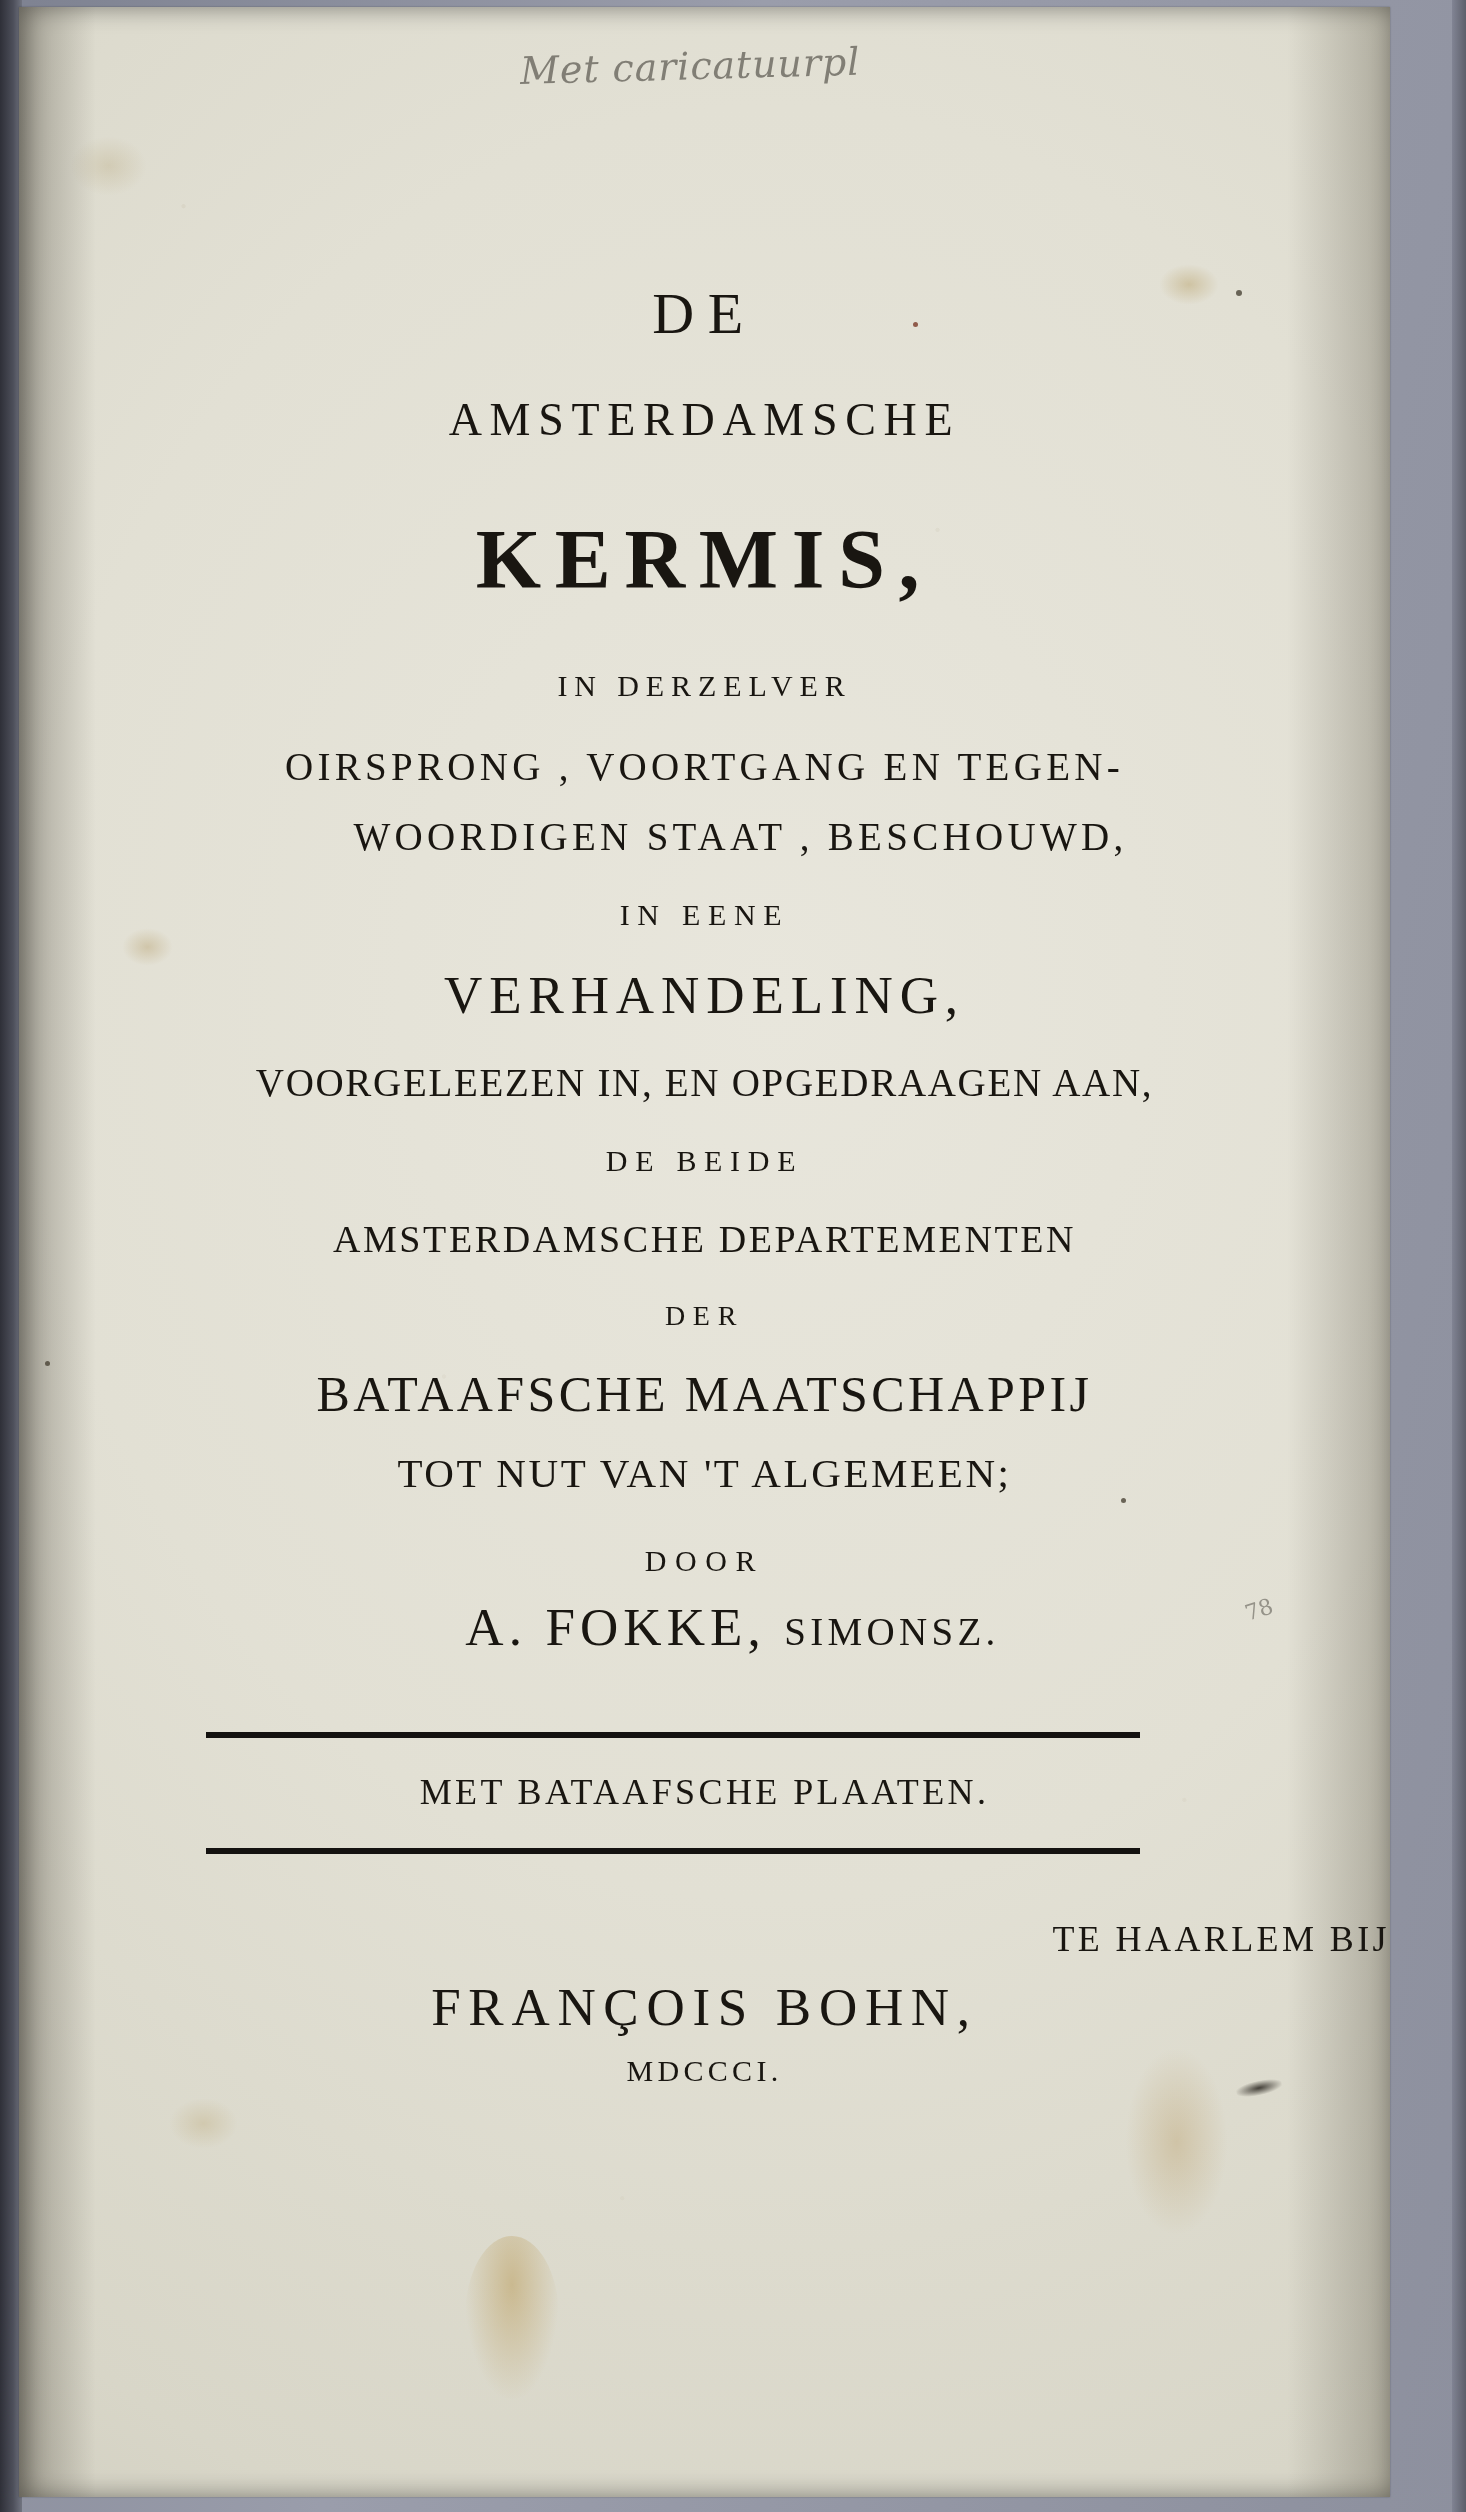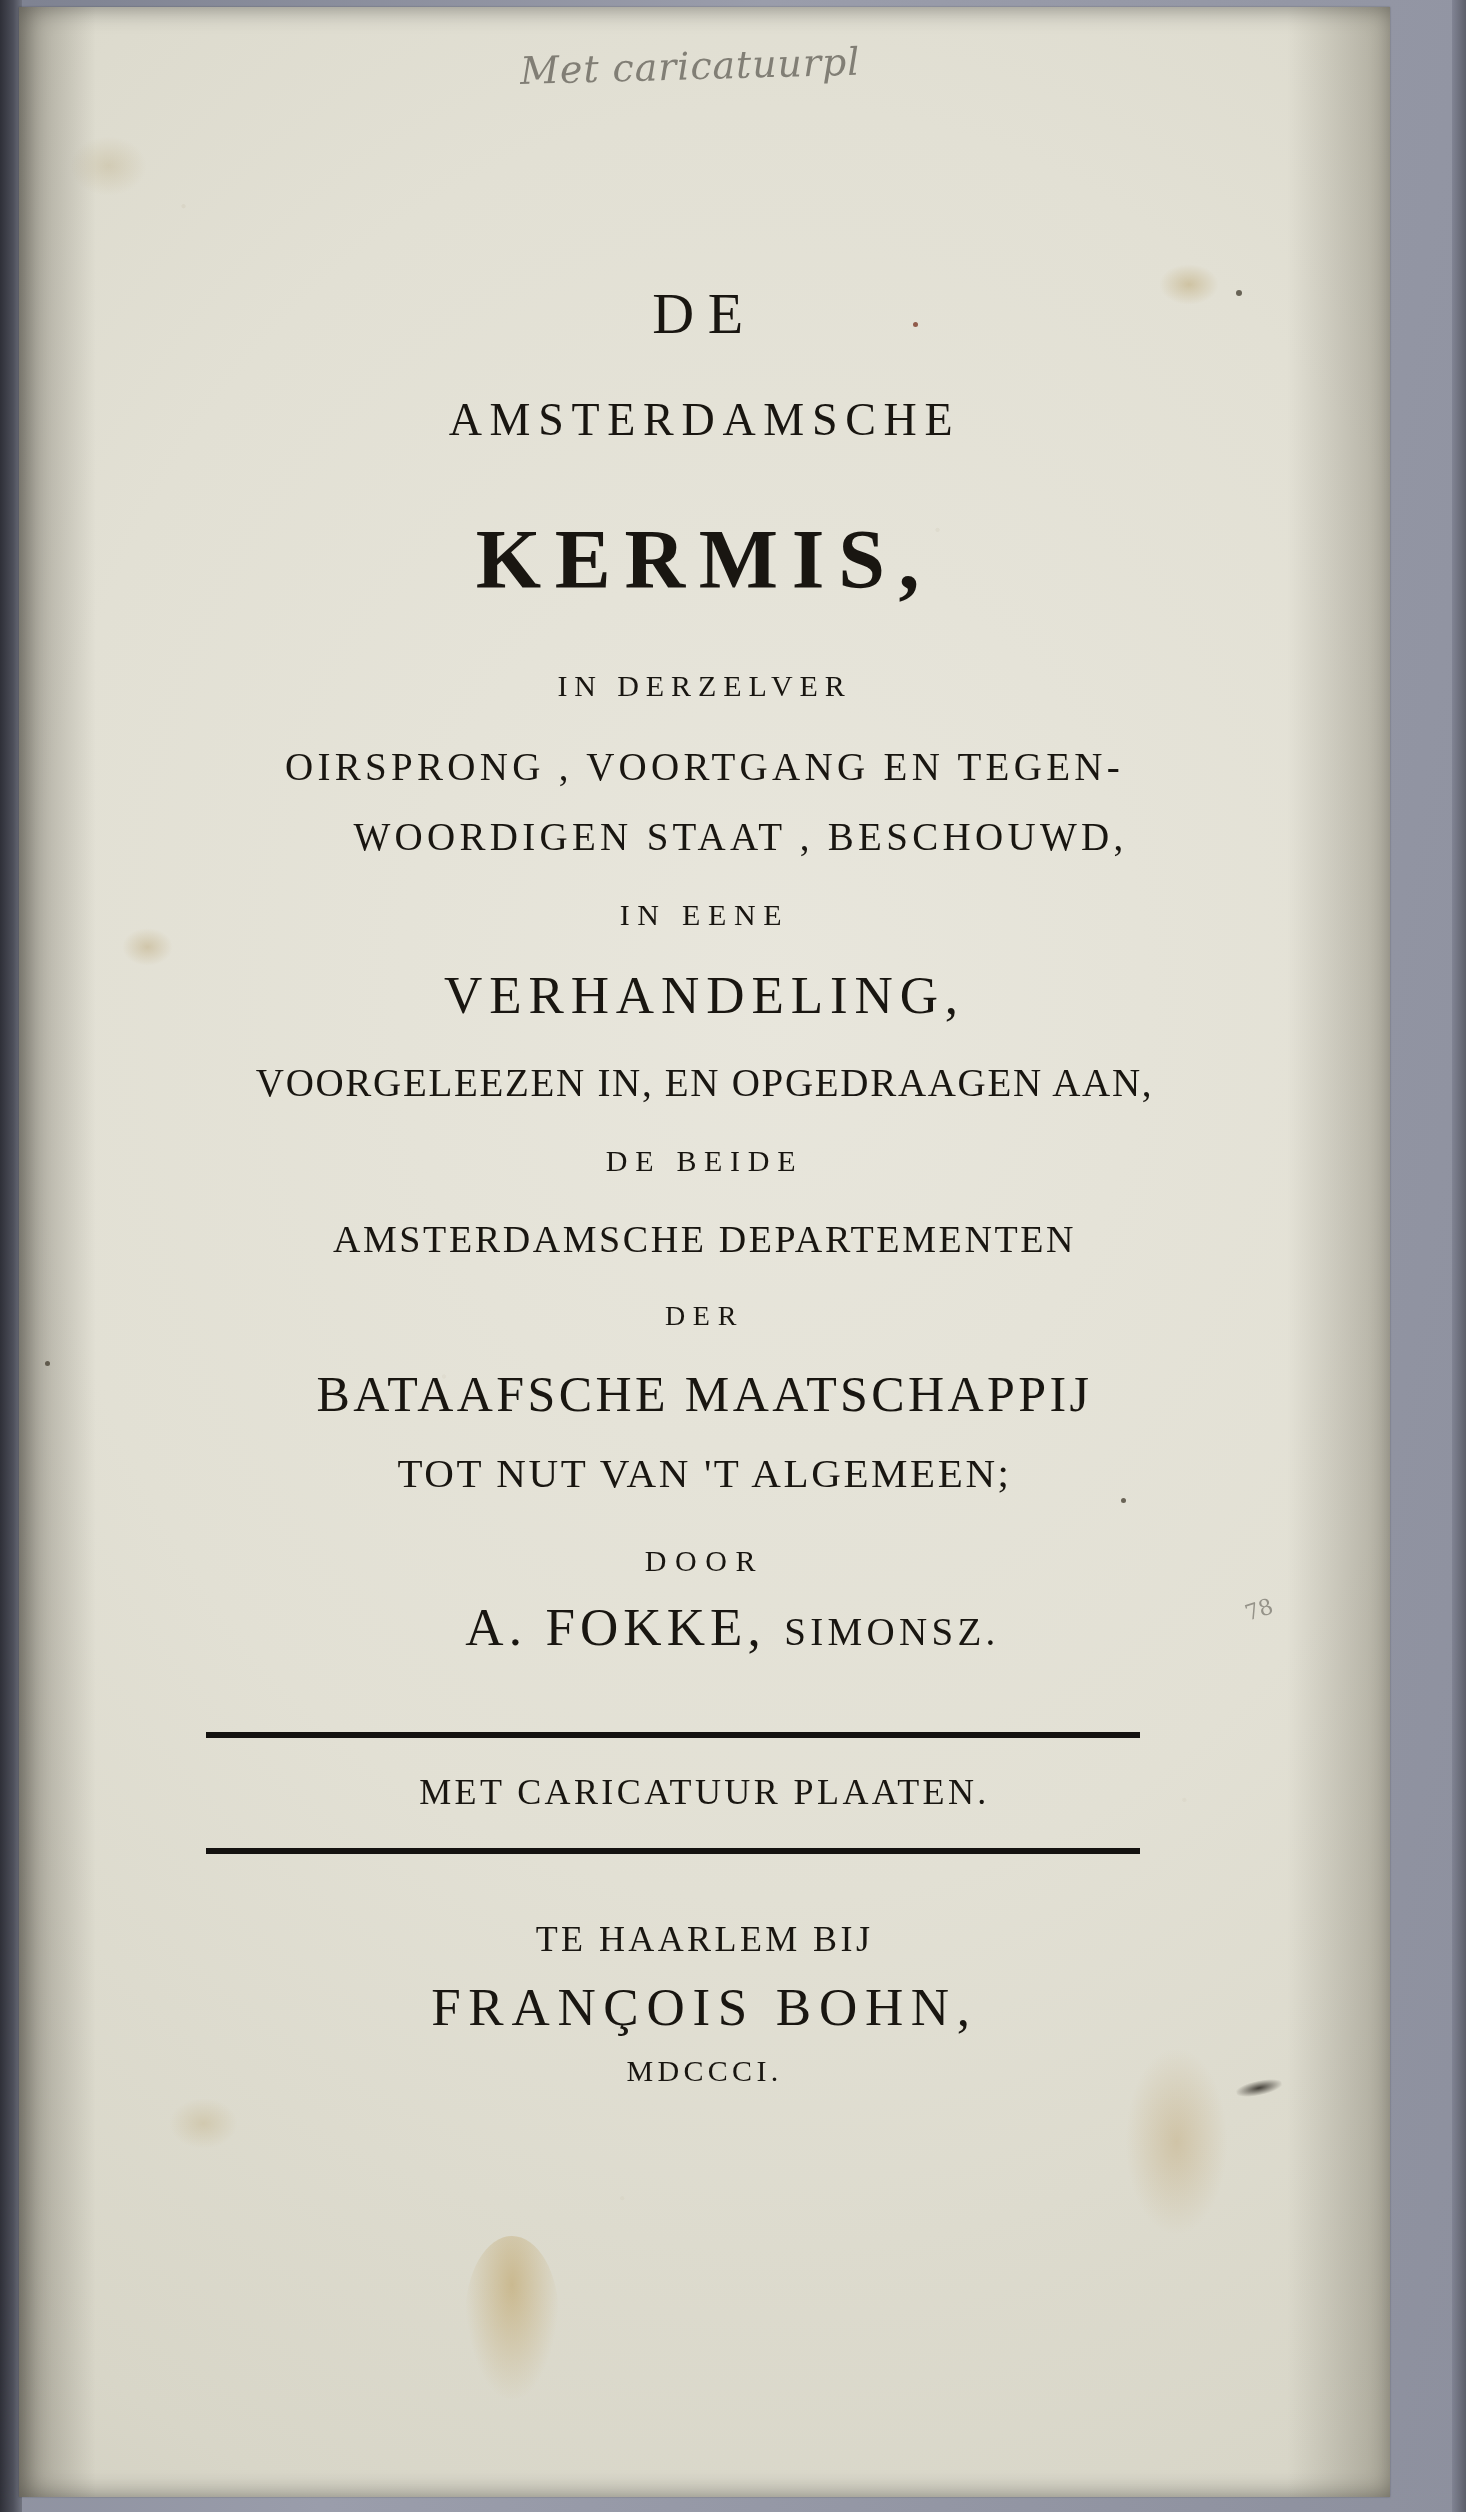--- a/index.html
+++ b/index.html
@@ -171,21 +171,21 @@
     position: absolute;
     left: 187px;
     width: 934px;
     height: 6px;
     background: #141210;
   }
   .rule-top    { top: 1725px; }
   .rule-bottom { top: 1841px; }
   .l-caric     { position:absolute; top: 1764px; font-size: 36px; letter-spacing: 3.4px; }
 
-  .l-tehaarlem { position:absolute; top: 1911px; font-size: 36px; letter-spacing: 3.4px; }
+  .l-tehaarlem { position:absolute; top: 1911px; font-size: 36px; letter-spacing: 3.4px; text-align: right; }
   .l-bohn      { position:absolute; top: 1970px; font-size: 53px; letter-spacing: 7.7px; }
   .l-year      { position:absolute; top: 2047px; font-size: 30px; letter-spacing: 4.3px; }
 
   
   .pencil-mark {
     position: absolute;
     left: 1226px; top: 1590px;
     font-family: "DejaVu Serif", serif;
     font-size: 22px;
     color: #6d6a62;
@@ -240,21 +240,21 @@
       <span class="ln l-debeide">DE BEIDE</span>
       <span class="ln l-amstdep">AMSTERDAMSCHE  DEPARTEMENTEN</span>
       <span class="ln l-der">DER</span>
       <span class="ln l-bataaf">BATAAFSCHE MAATSCHAPPIJ</span>
       <span class="ln l-totnut">TOT NUT VAN 'T ALGEMEEN;</span>
 
       <span class="ln l-door">DOOR</span>
       <span class="ln l-fokke"><span>A. FOKKE,</span> <span class="sc">SIMONSZ.</span></span>
 
       <div class="rule rule-top"></div>
-      <span class="ln l-caric">MET CARICATUUR PLAATEN.</span>
+      <span class="ln l-caric">MET BATAAFSCHE PLAATEN.</span>
       <div class="rule rule-bottom"></div>
 
       <span class="ln l-tehaarlem">TE HAARLEM BIJ</span>
       <span class="ln l-bohn">FRANÇOIS BOHN,</span>
       <span class="ln l-year">MDCCCI.</span>
 
     </div>
   </div>
 </div>
 

